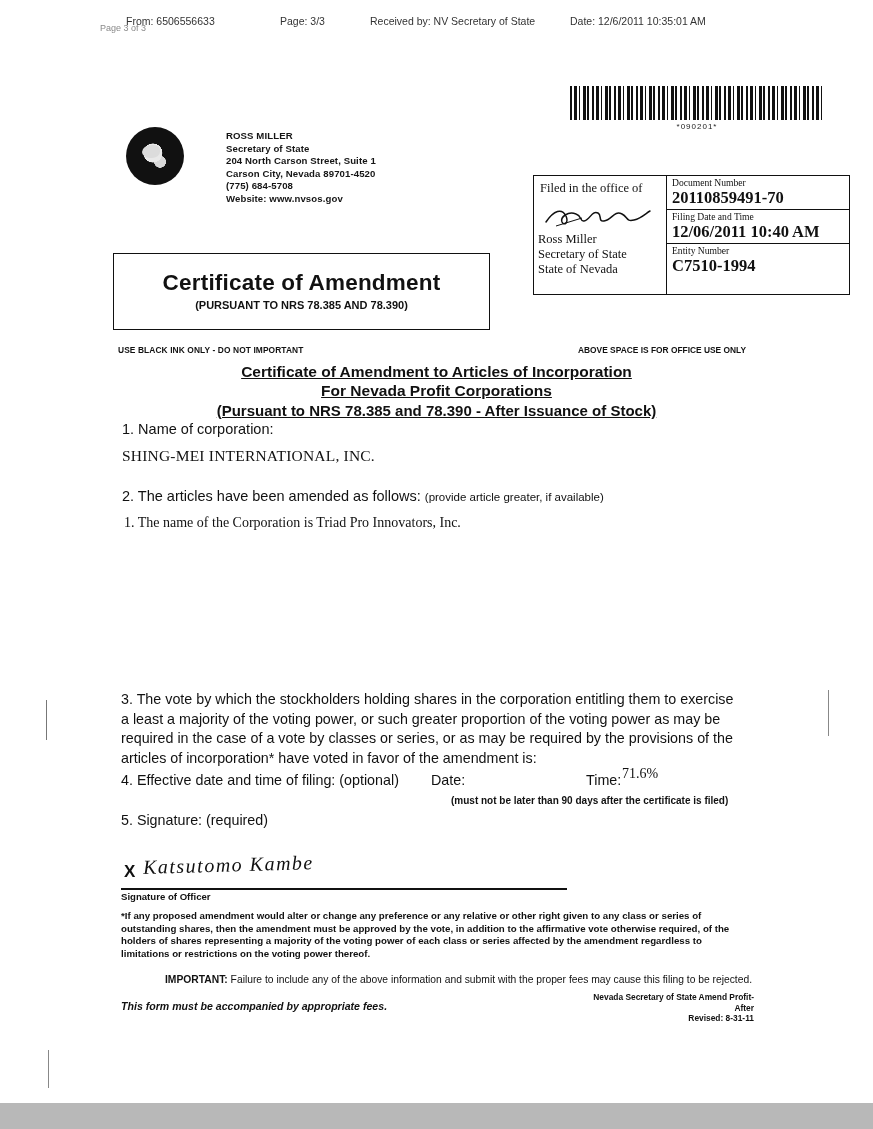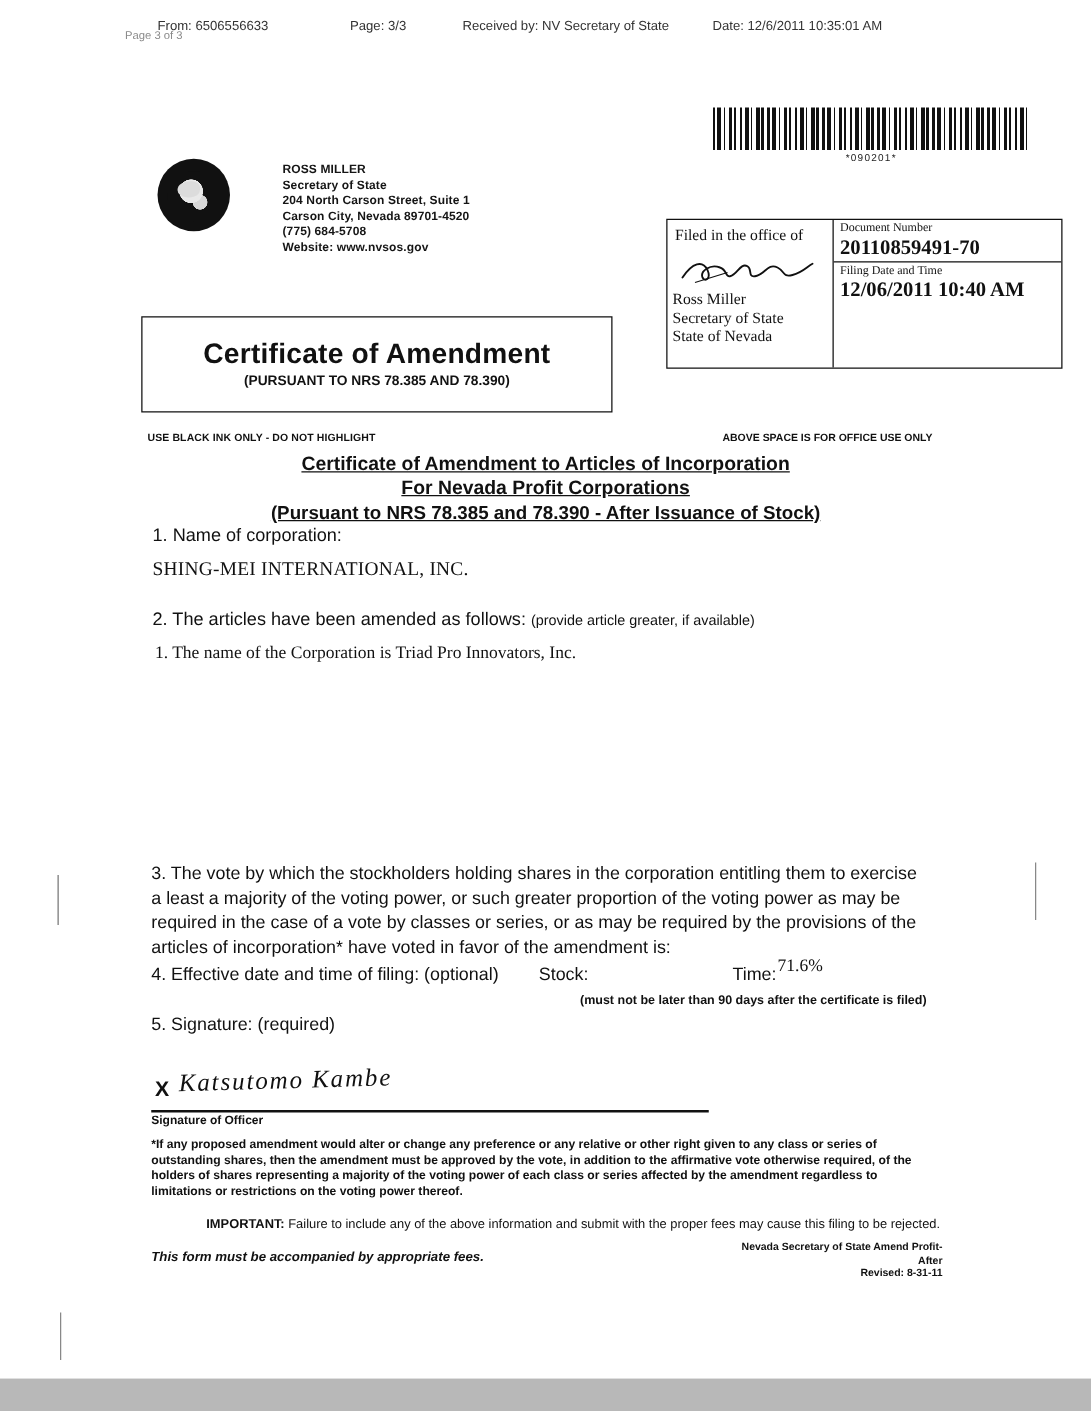--- a/index.html
+++ b/index.html
@@ -288,21 +288,21 @@
   .q4 {
     position: absolute;
     left: 121px;
     top: 772px;
     font-size: 14.3px;
   }
   .q4 .dt { position: absolute; left: 310px; top: 0; }
   .q4 .tm { position: absolute; left: 465px; top: 0; }
   .q4note {
     position: absolute;
-    left: 464px;
+    left: 451px;
     top: 795px;
     font-size: 10px;
     font-weight: bold;
   }
   .q5 {
     position: absolute;
     left: 121px;
     top: 812px;
     font-size: 14.3px;
   }
@@ -427,29 +427,33 @@
     </div>
     <div class="filed-right">
       <div class="fr-row">
         <div class="fr-label">Document Number</div>
         <div class="fr-value">20110859491-70</div>
       </div>
       <div class="fr-row">
         <div class="fr-label">Filing Date and Time</div>
         <div class="fr-value">12/06/2011 10:40 AM</div>
       </div>
+      <div class="fr-row">
+        <div class="fr-label">Entity Number</div>
+        <div class="fr-value">C7510-1994</div>
+      </div>
     </div>
   </div>
 
   <div class="cert-box">
     <div class="cert-title">Certificate of Amendment</div>
     <div class="cert-sub">(PURSUANT TO NRS 78.385 AND 78.390)</div>
   </div>
 
-  <div class="use-black">USE BLACK INK ONLY - DO NOT HIGHLIGHT</div>
+  <div class="use-black">USE BLACK INK ONLY - DO NOT IMPORTANT</div>
   <div class="above-space">ABOVE SPACE IS FOR OFFICE USE ONLY</div>
 
   <div class="doc-title">
     <div class="l1">Certificate of Amendment to Articles of Incorporation</div>
     <div class="l2">For Nevada Profit Corporations</div>
     <div class="l3">(Pursuant to NRS 78.385 and 78.390 - After Issuance of Stock)</div>
   </div>
 
   <div class="q1">1. Name of corporation:</div>
   <div class="ans1">SHING-MEI INTERNATIONAL, INC.</div>
@@ -460,21 +464,21 @@
   </div>
   <div class="ans2">
     <div>1. The name of the Corporation is Triad Pro Innovators, Inc.</div>
   </div>
 
   <div class="q3">3. The vote by which the stockholders holding shares in the corporation entitling them to exercise a least a majority of the voting power, or such greater proportion of the voting power as may be required in the case of a vote by classes or series, or as may be required by the provisions of the articles of incorporation* have voted in favor of the amendment is:</div>
   <div class="vote-pct">71.6%</div>
 
   <div class="q4">
     <span>4. Effective date and time of filing: (optional)</span>
-    <span class="dt">Stock:</span>
+    <span class="dt">Date:</span>
     <span class="tm">Time:</span>
   </div>
   <div class="q4note">(must not be later than 90 days after the certificate is filed)</div>
 
   <div class="q5">5. Signature: (required)</div>
   <div class="sig-x">X</div>
   <div class="sig-name">Katsutomo Kambe</div>
   <div class="sig-rule"></div>
   <div class="sig-caption">Signature of Officer</div>
 

